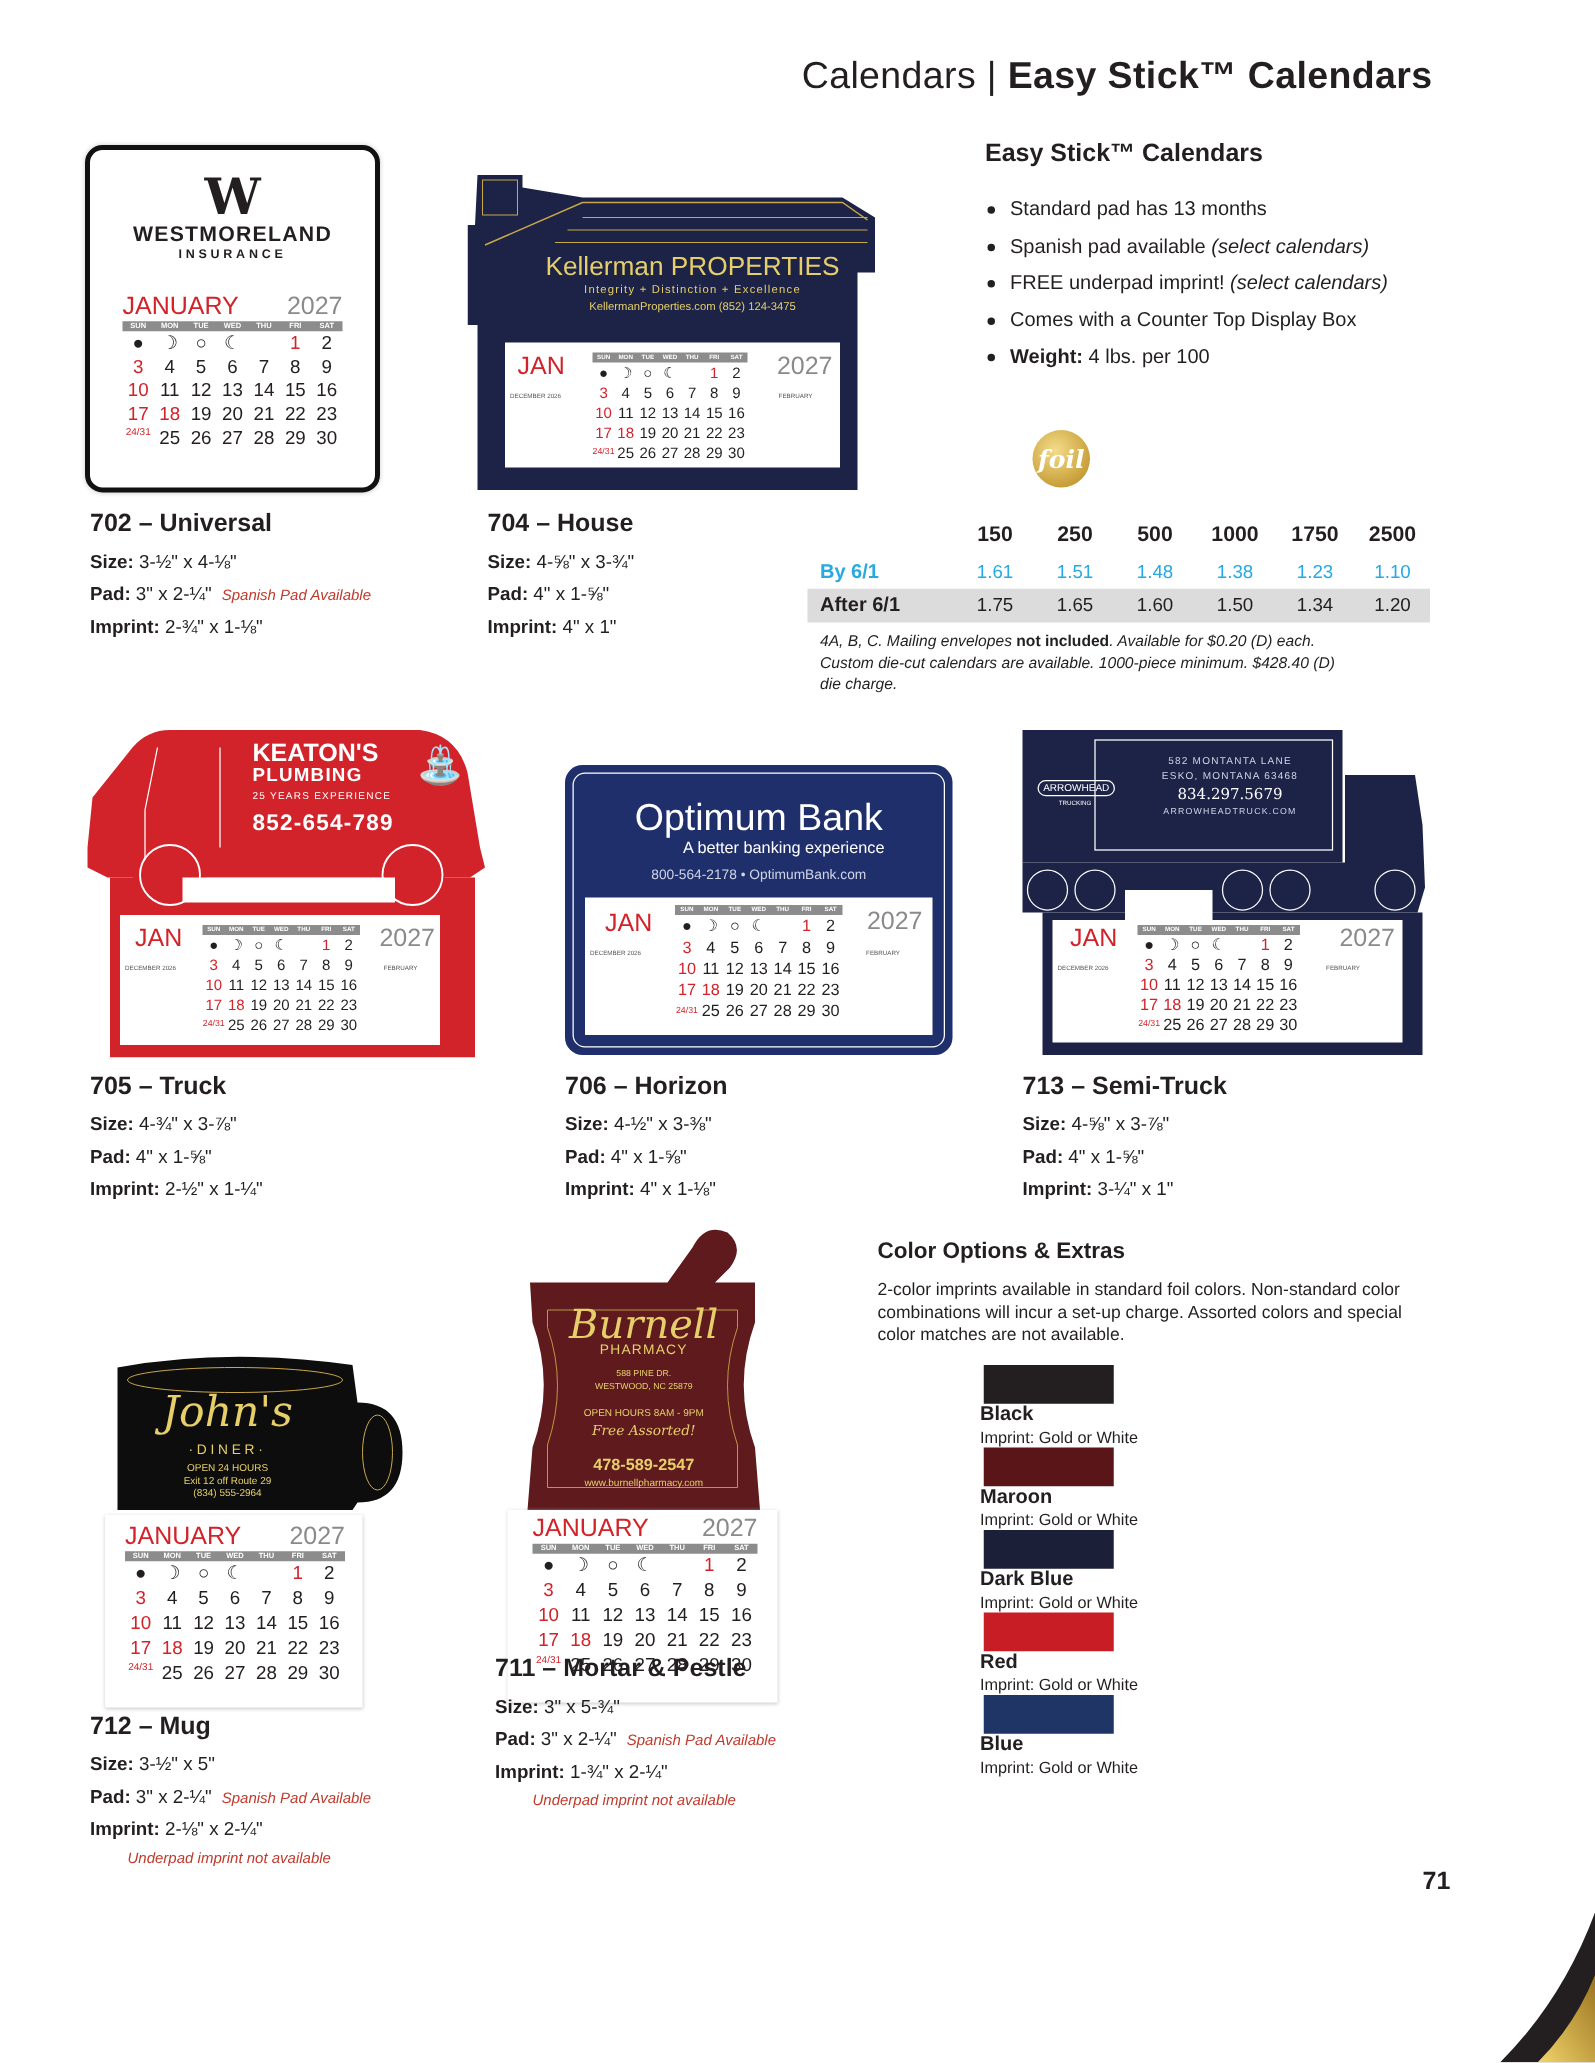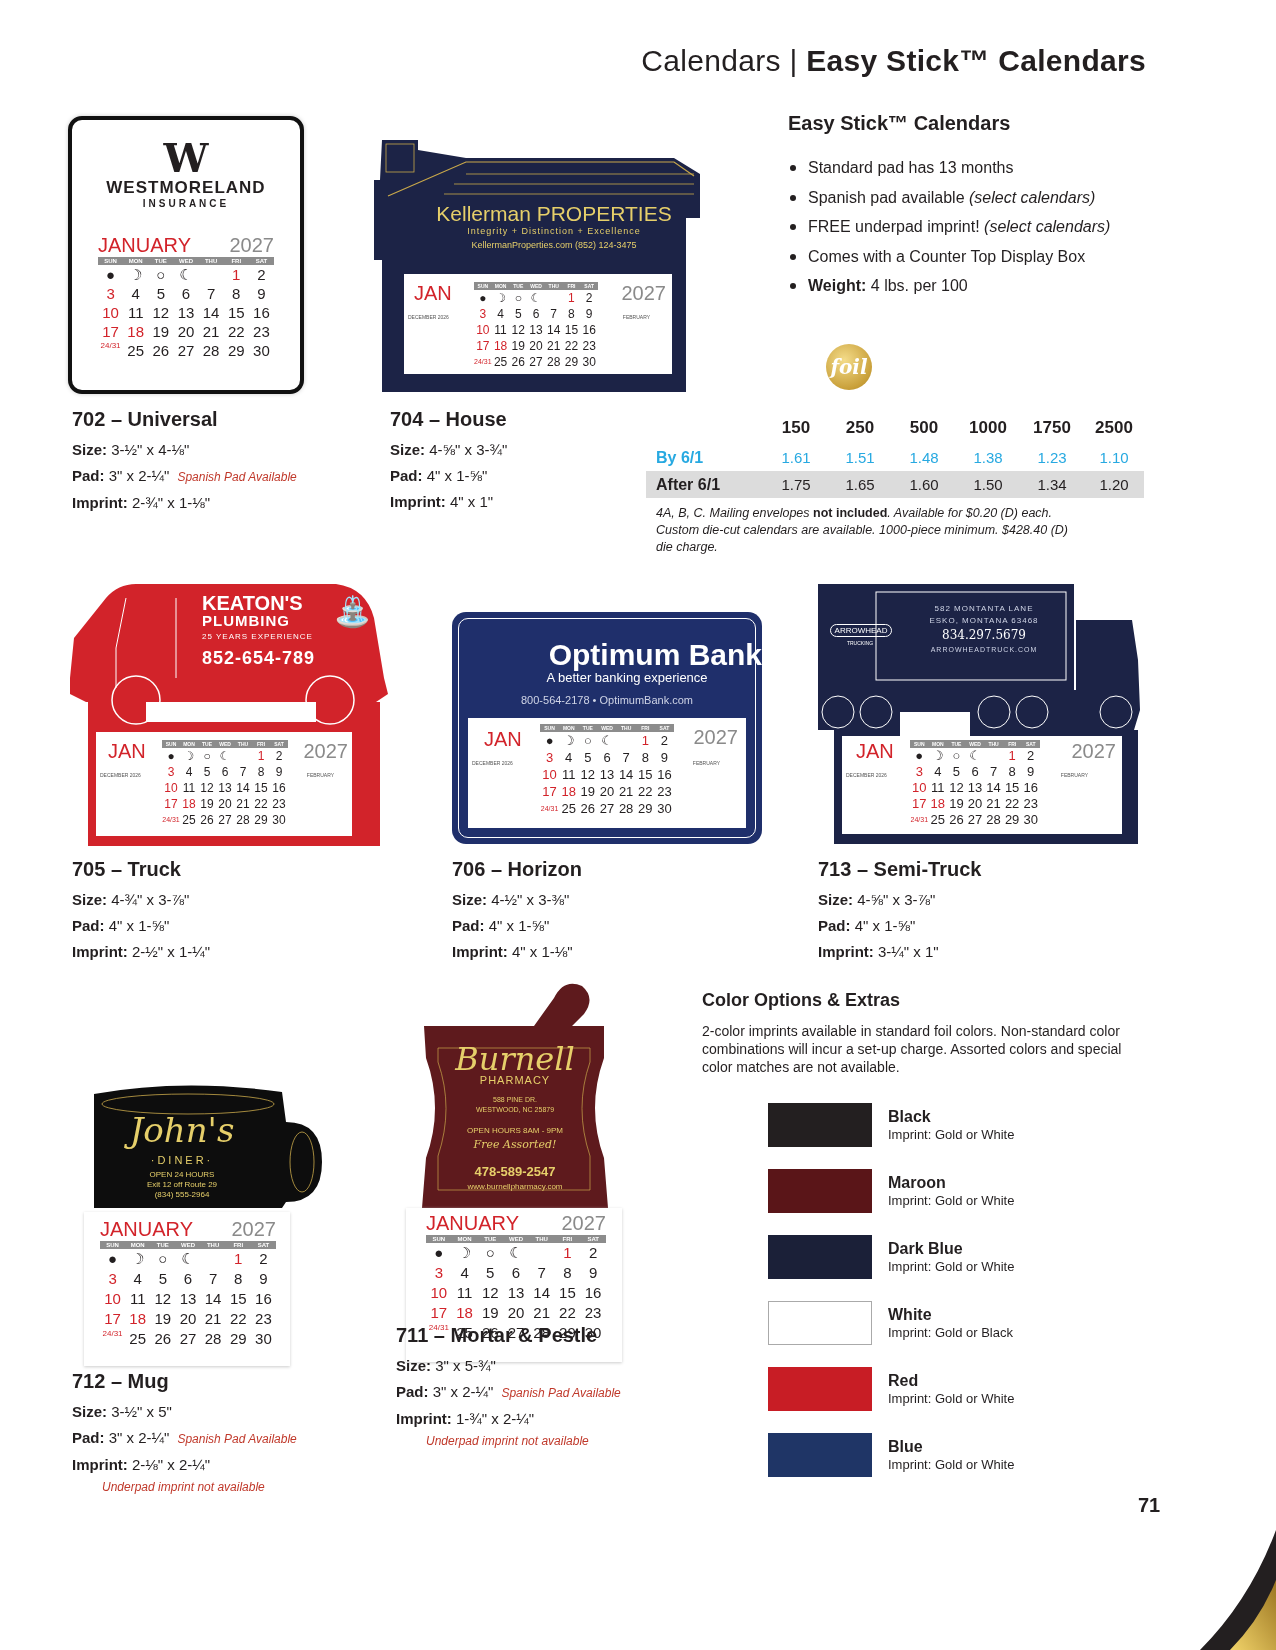--- a/index.html
+++ b/index.html
@@ -26,21 +26,21 @@
   .price-table th{font-size:17px;font-weight:700;text-align:center;padding:0 4px;height:32px;}
   .price-table td{font-size:15px;text-align:center;height:25px;font-weight:300;}
   .price-table td.lbl{text-align:left;font-weight:700;font-size:16px;padding-left:10px;}
   .row-by td{color:#27a9e1;}
   .row-after td{background:#dcdcdc;color:#231f20;}
   .fine{font-size:12.5px;font-style:italic;line-height:17px;font-weight:300;}
   .fine b{font-style:normal;font-weight:700;}
   
   .co-title{font-size:18px;font-weight:700;}
   .co-desc{font-size:14px;line-height:18px;font-weight:300;width:445px;}
-  .swatch-row{display:flex;align-items:center;height:66px;}
+  .swatch-row{display:flex;align-items:center;height:66px;flex-direction:column;}
   .swatch{width:104px;height:44px;box-sizing:border-box;}
   .sw-label{margin-left:16px;}
   .sw-name{font-size:16px;font-weight:700;line-height:18px;}
   .sw-imprint{font-size:13px;font-weight:300;line-height:17px;}
   .page-num{font-size:20px;font-weight:700;}
   
   .cal-img{position:absolute;}
   .cal-pad{background:#fff;position:absolute;box-sizing:border-box;}
   .month{color:#d2232a;font-weight:300;}
   .year{color:#8a8a8a;font-weight:300;}
@@ -331,21 +331,21 @@
 
 <div class="abs" style="left:72px;top:858px;">
   <div class="prod-title">705 – Truck</div>
   <div class="spec"><b>Size:</b> <span>4-¾" x 3-⅞"</span></div>
   <div class="spec"><b>Pad:</b> <span>4" x 1-⅝"</span></div>
   <div class="spec"><b>Imprint:</b> <span>2-½" x 1-¼"</span></div>
 </div>
 
 <div class="cal-img" style="left:452px;top:612px;width:310px;height:232px;background:#1f2f6b;border-radius:14px;">
   <div class="abs" style="left:6px;top:6px;right:6px;bottom:6px;border:1.5px solid #fff;border-radius:10px;"></div>
-  <div class="brand-text" style="left:0;right:0;top:26px;font-size:30px;color:#fff;font-weight:700;text-align:right;">Optimum Bank</div>
+  <div class="brand-text" style="left:0;right:0;top:26px;font-size:30px;color:#fff;font-weight:400;">Optimum Bank</div>
   <div class="brand-text" style="left:40px;right:0;top:58px;font-size:13px;color:#fff;font-weight:300;">A better banking experience</div>
   <div class="brand-text" style="left:0;right:0;top:82px;font-size:11px;color:#cfd4e6;">800-564-2178 • OptimumBank.com</div>
   <div class="cal-pad" style="left:16px;top:106px;width:278px;height:110px;">
     <span class="month abs" style="left:16px;top:10px;font-size:20px;">JAN</span>
     <span class="mini abs" style="left:4px;top:42px;">DECEMBER 2026</span>
     <span class="year abs" style="right:8px;top:8px;font-size:20px;">2027</span>
     <span class="mini abs" style="right:26px;top:42px;">FEBRUARY</span>
     <div class="abs" style="left:72px;top:6px;width:134px;">
       <div class="dayhdr" style="font-size:5px;">
           <span>SUN</span>
@@ -659,27 +659,20 @@
       </div>
   </div>
   <div class="swatch-row">
     <div class="swatch" style="background:#1b2038;"></div>
     <div class="sw-label">
         <div class="sw-name">Dark Blue</div>
         <div class="sw-imprint">Imprint: Gold or White</div>
       </div>
   </div>
   <div class="swatch-row">
-    <div class="swatch" style="background:#fff;border:1.5px solid #aaa;"></div>
-    <div class="sw-label">
-        <div class="sw-name">White</div>
-        <div class="sw-imprint">Imprint: Gold or Black</div>
-      </div>
-  </div>
-  <div class="swatch-row">
     <div class="swatch" style="background:#c81d25;"></div>
     <div class="sw-label">
         <div class="sw-name">Red</div>
         <div class="sw-imprint">Imprint: Gold or White</div>
       </div>
   </div>
   <div class="swatch-row">
     <div class="swatch" style="background:#1f3566;"></div>
     <div class="sw-label">
         <div class="sw-name">Blue</div>

